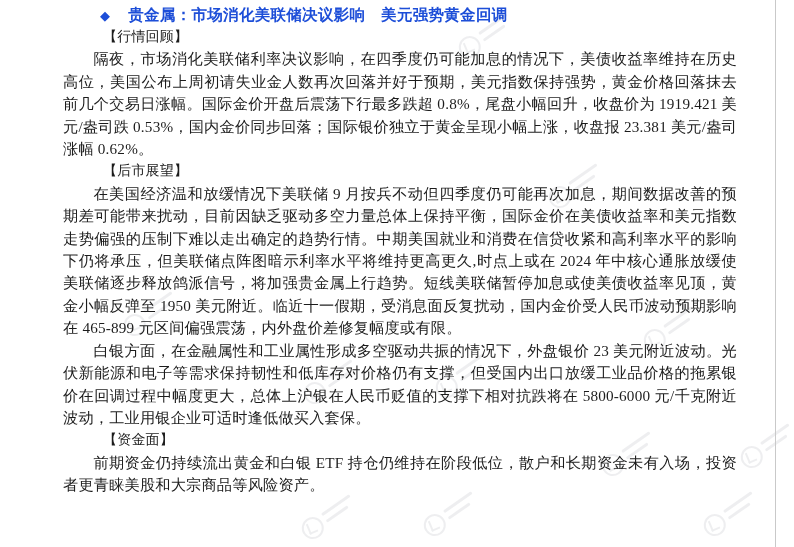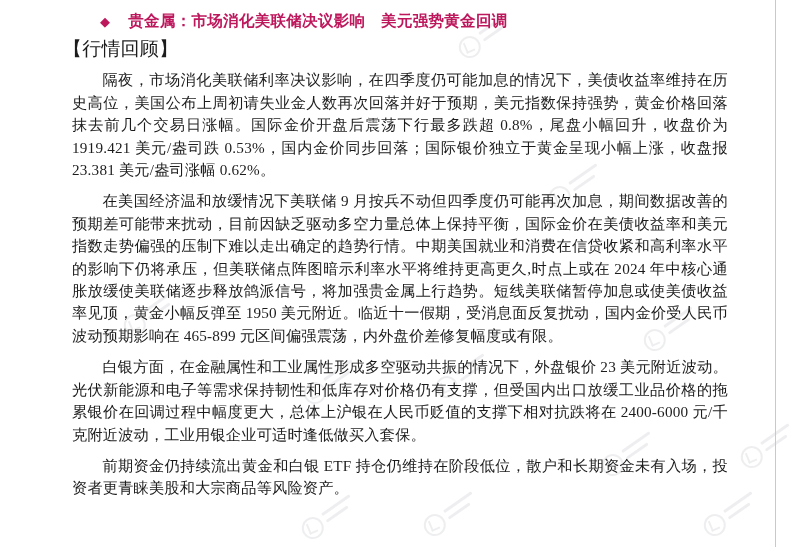--- a/index.html
+++ b/index.html
@@ -25,39 +25,40 @@
     background: #c9c9c9;
   }
   .content {
     position: absolute;
     left: 63px;
     top: 5px;
     width: 674px;
   }
   .doc-title {
     font-weight: bold;
-    color: #be185d;
+    color: #1d4ed8;
     font-size: 15.5px;
-    line-height: 32px;
+    line-height: 20px;
     padding-left: 37px;
     letter-spacing: 0.3px;
     white-space: nowrap;
   }
   .doc-title .bullet {
     display: inline-block;
     margin-right: 18px;
     font-size: 13px;
   }
   .section-header {
-    font-size: 19px;
+    font-size: 14px;
     line-height: 22.4px;
     letter-spacing: 0.2px;
+    margin-left: 40px;
   }
   .para {
-    margin: 9px;
+    margin: 0;
     font-size: 15.2px;
     line-height: 22.4px;
     text-align: justify;
     text-indent: 2em;
     letter-spacing: 0.2px;
   }
   
   .wm {
     position: absolute;
     width: 64px;
@@ -159,22 +160,24 @@
 
   <div class="content">
 
     <div class="doc-title">
       <span class="bullet">◆</span><span>贵金属：市场消化美联储决议影响　美元强势黄金回调</span>
     </div>
 
     <div class="section-header">【行情回顾】</div>
     <p class="para">隔夜，市场消化美联储利率决议影响，在四季度仍可能加息的情况下，美债收益率维持在历史高位，美国公布上周初请失业金人数再次回落并好于预期，美元指数保持强势，黄金价格回落抹去前几个交易日涨幅。国际金价开盘后震荡下行最多跌超 0.8%，尾盘小幅回升，收盘价为 1919.421 美元/盎司跌 0.53%，国内金价同步回落；国际银价独立于黄金呈现小幅上涨，收盘报 23.381 美元/盎司涨幅 0.62%。</p>
 
+    <div class="section-header">【后市展望】</div>
     <p class="para">在美国经济温和放缓情况下美联储 9 月按兵不动但四季度仍可能再次加息，期间数据改善的预期差可能带来扰动，目前因缺乏驱动多空力量总体上保持平衡，国际金价在美债收益率和美元指数走势偏强的压制下难以走出确定的趋势行情。中期美国就业和消费在信贷收紧和高利率水平的影响下仍将承压，但美联储点阵图暗示利率水平将维持更高更久,时点上或在 2024 年中核心通胀放缓使美联储逐步释放鸽派信号，将加强贵金属上行趋势。短线美联储暂停加息或使美债收益率见顶，黄金小幅反弹至 1950 美元附近。临近十一假期，受消息面反复扰动，国内金价受人民币波动预期影响在 465-899 元区间偏强震荡，内外盘价差修复幅度或有限。</p>
-    <p class="para">白银方面，在金融属性和工业属性形成多空驱动共振的情况下，外盘银价 23 美元附近波动。光伏新能源和电子等需求保持韧性和低库存对价格仍有支撑，但受国内出口放缓工业品价格的拖累银价在回调过程中幅度更大，总体上沪银在人民币贬值的支撑下相对抗跌将在 2400-6000 元/千克附近波动，工业用银企业可适时逢低做买入套保。</p>
+    <p class="para">白银方面，在金融属性和工业属性形成多空驱动共振的情况下，外盘银价 23 美元附近波动。光伏新能源和电子等需求保持韧性和低库存对价格仍有支撑，但受国内出口放缓工业品价格的拖累银价在回调过程中幅度更大，总体上沪银在人民币贬值的支撑下相对抗跌将在 5800-6000 元/千克附近波动，工业用银企业可适时逢低做买入套保。</p>
 
 
+    <div class="section-header">【资金面】</div>
     <p class="para">前期资金仍持续流出黄金和白银 ETF 持仓仍维持在阶段低位，散户和长期资金未有入场，投资者更青睐美股和大宗商品等风险资产。</p>
 
   </div>
 
   <div class="page-edge"></div>
 </div>
 
 </body></html>

